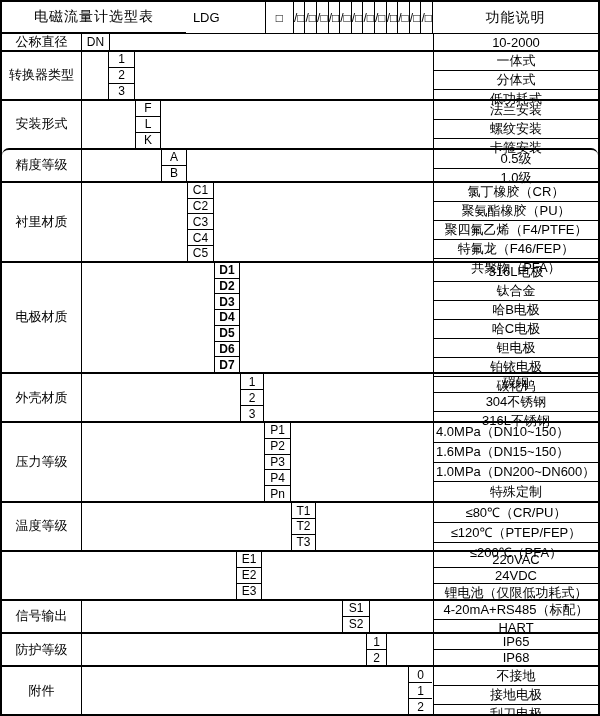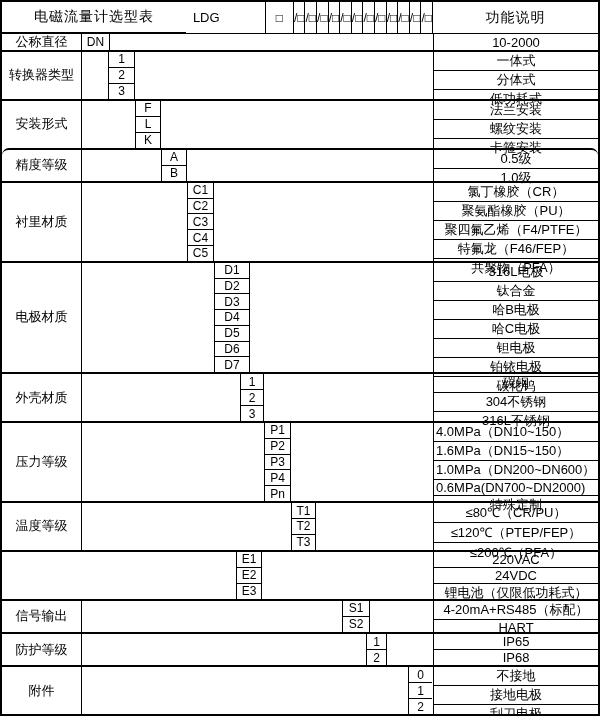--- a/index.html
+++ b/index.html
@@ -139,21 +139,21 @@
         <div class="val-cell">氯丁橡胶（CR）</div>
         <div class="val-cell">聚氨酯橡胶（PU）</div>
         <div class="val-cell">聚四氟乙烯（F4/PTFE）</div>
         <div class="val-cell">特氟龙（F46/FEP）</div>
         <div class="val-cell">共聚物（PFA）</div>
       </div>
     </div>
     <div class="block category-block" style="flex: 7 1 0px;">
       <div class="lbl">电极材质</div>
       <div class="spacer" style="width: 132px;"></div>
-      <div class="codes" style="width: 36px;">
+      <div class="codes" style="width: 26px; font-weight: bold;">
         <div class="code-cell">D1</div>
         <div class="code-cell">D2</div>
         <div class="code-cell">D3</div>
         <div class="code-cell">D4</div>
         <div class="code-cell">D5</div>
         <div class="code-cell">D6</div>
         <div class="code-cell">D7</div>
       </div>
       <div class="fill"></div>
       <div class="values">
@@ -189,21 +189,20 @@
         <div class="code-cell">P2</div>
         <div class="code-cell">P3</div>
         <div class="code-cell">P4</div>
         <div class="code-cell">Pn</div>
       </div>
       <div class="fill"></div>
       <div class="values">
         <div class="val-cell left">4.0MPa（DN10~150）</div>
         <div class="val-cell left">1.6MPa（DN15~150）</div>
         <div class="val-cell left">1.0MPa（DN200~DN600）</div>
-        <div class="val-cell left">0.6MPa(DN700~DN2000)</div>
         <div class="val-cell">特殊定制</div>
       </div>
     </div>
     <div class="block category-block" style="flex: 3 1 0px;">
       <div class="lbl">温度等级</div>
       <div class="spacer" style="width: 209px;"></div>
       <div class="codes" style="width: 25px;">
         <div class="code-cell">T1</div>
         <div class="code-cell">T2</div>
         <div class="code-cell">T3</div>

